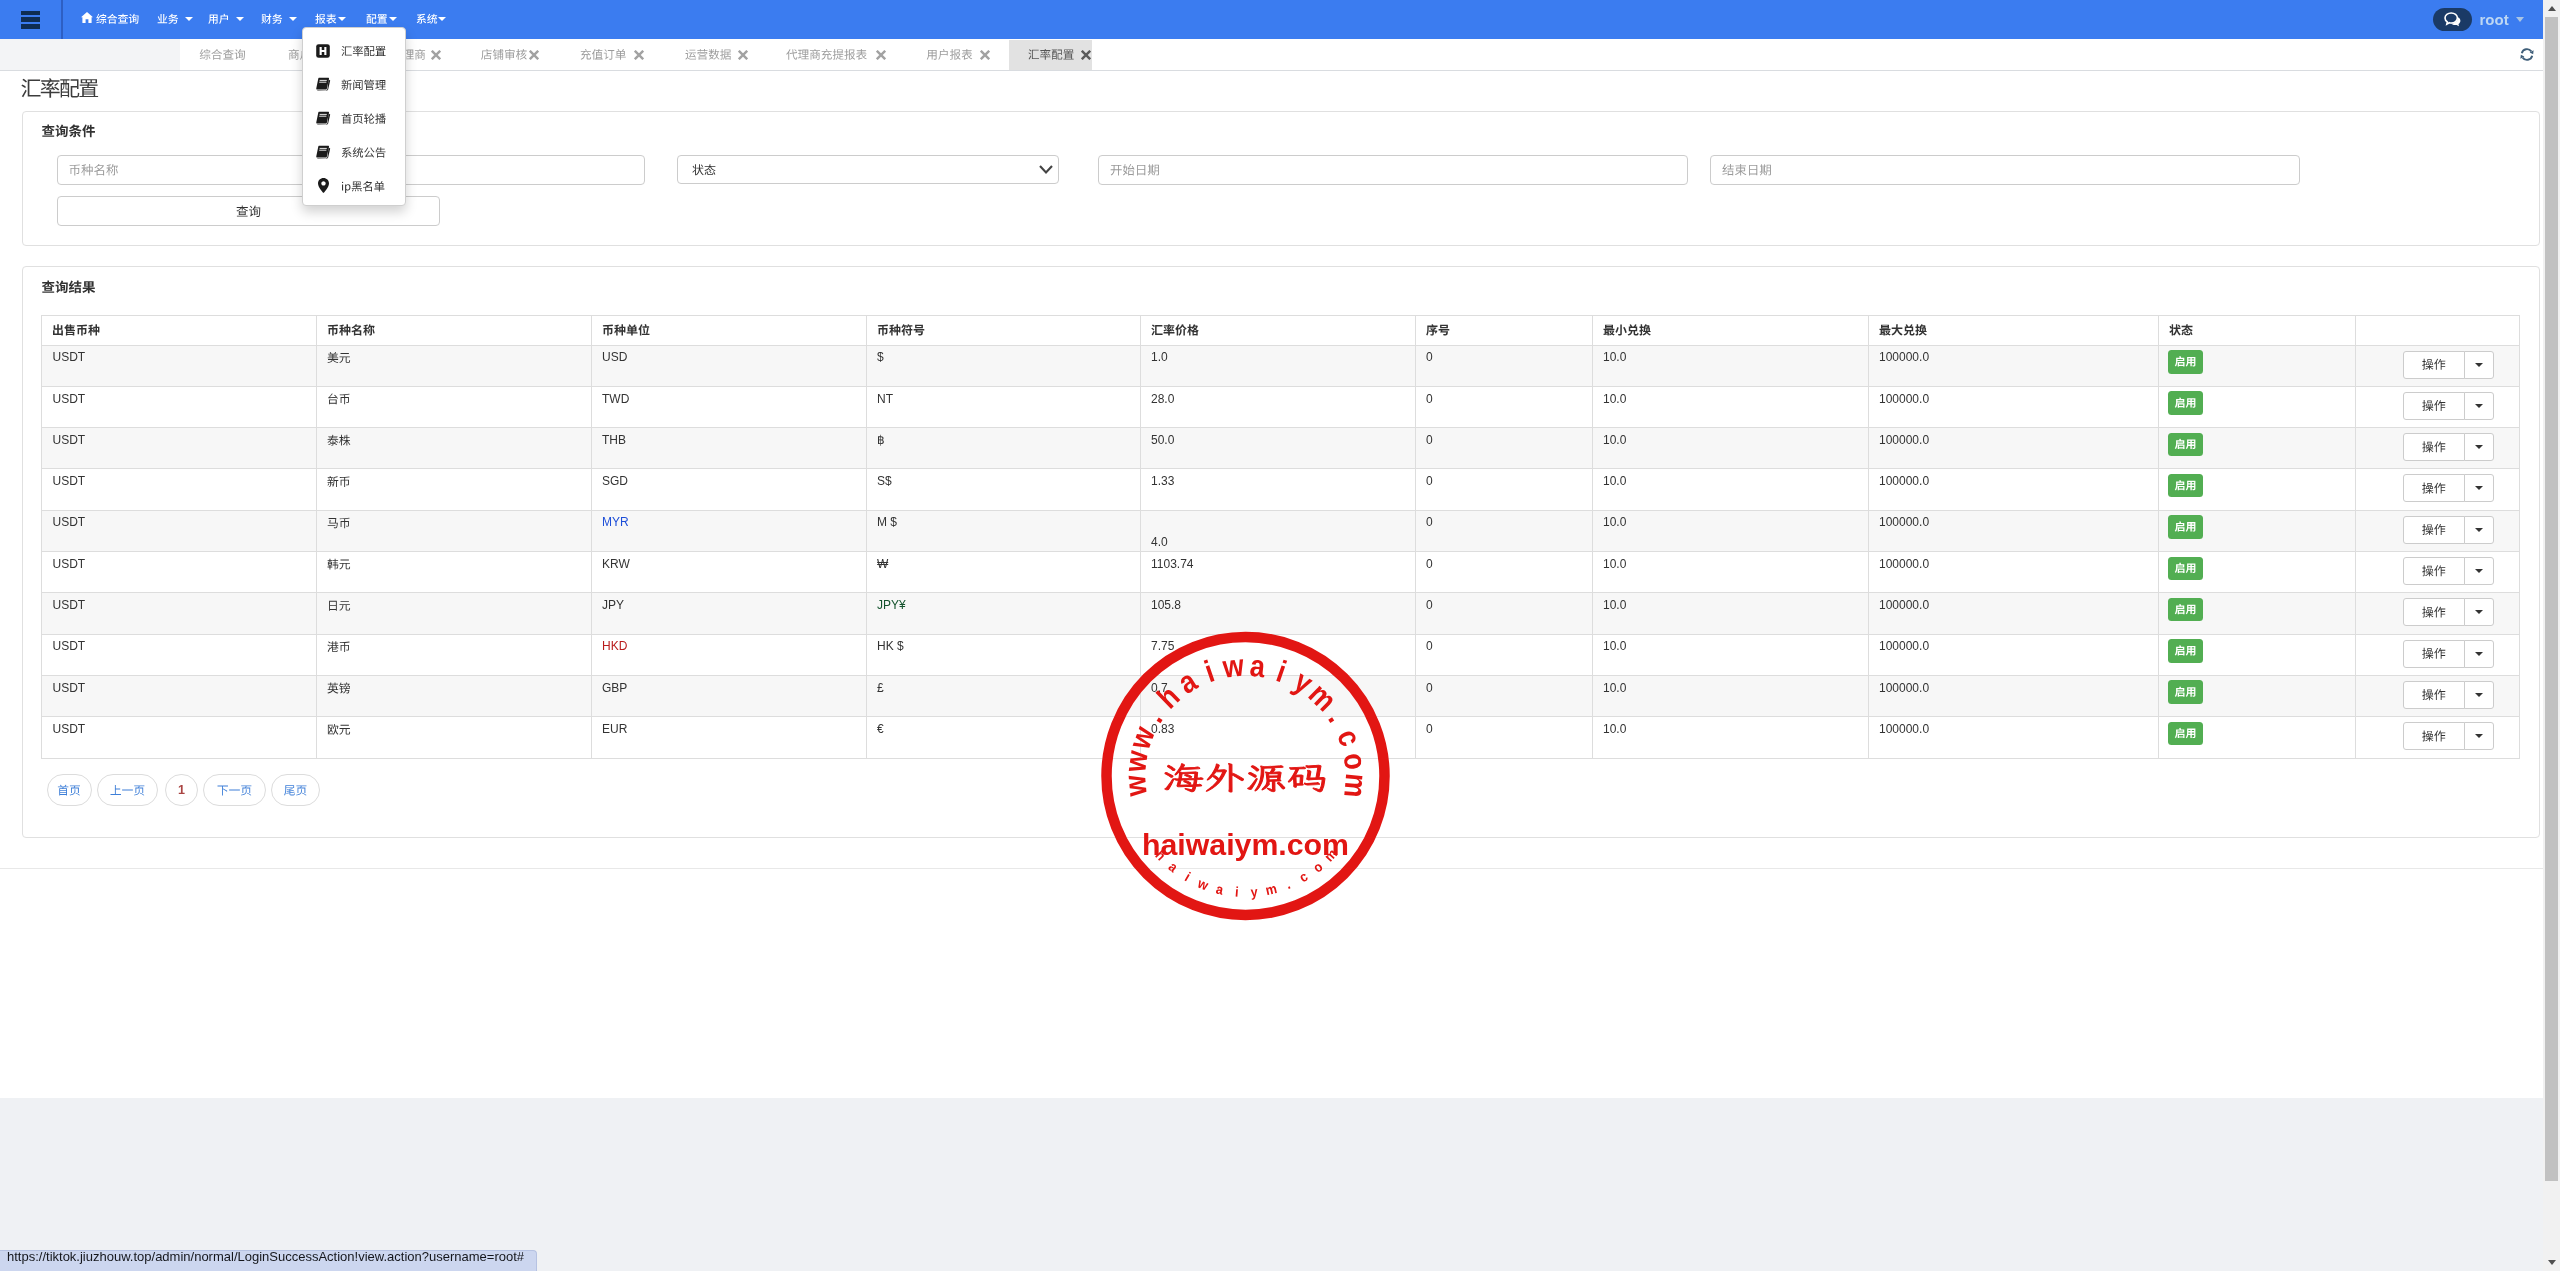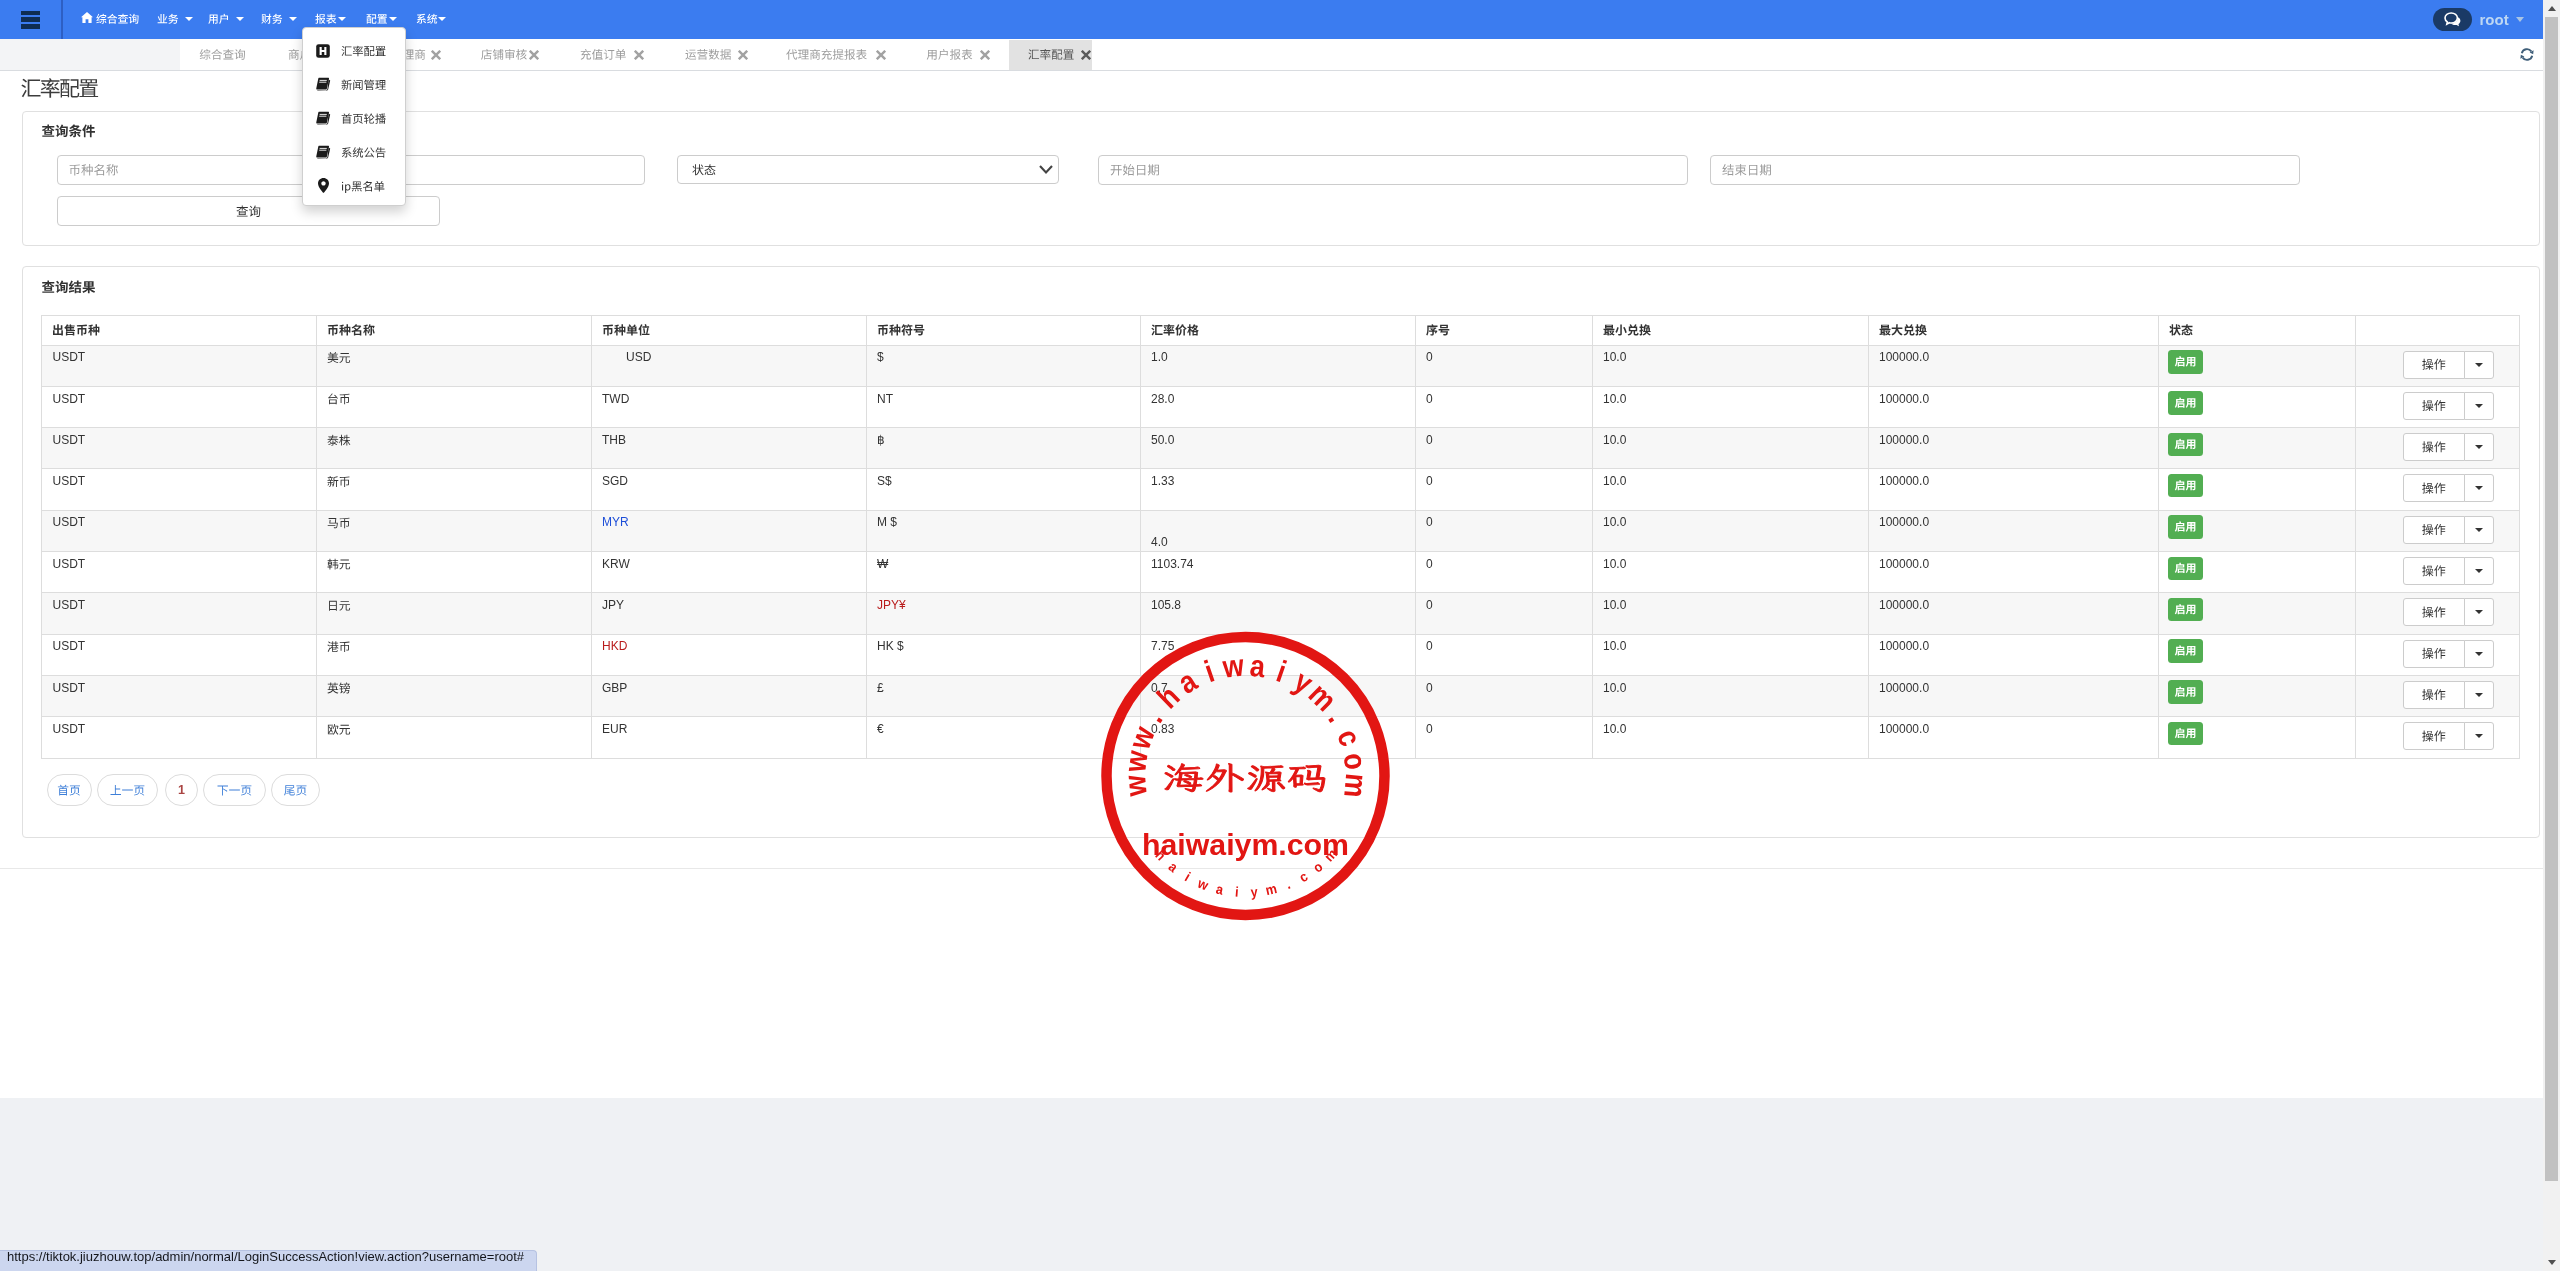--- a/index.html
+++ b/index.html
@@ -90,21 +90,21 @@
 <div style="position:absolute;left:41px;top:427.1px;width:2479px;height:1px;background:#dddddd;"></div>
 <div style="position:absolute;left:41px;top:468.4px;width:2479px;height:1px;background:#dddddd;"></div>
 <div style="position:absolute;left:41px;top:509.7px;width:2479px;height:1px;background:#dddddd;"></div>
 <div style="position:absolute;left:41px;top:551.0px;width:2479px;height:1px;background:#dddddd;"></div>
 <div style="position:absolute;left:41px;top:592.3px;width:2479px;height:1px;background:#dddddd;"></div>
 <div style="position:absolute;left:41px;top:633.5999999999999px;width:2479px;height:1px;background:#dddddd;"></div>
 <div style="position:absolute;left:41px;top:674.9px;width:2479px;height:1px;background:#dddddd;"></div>
 <div style="position:absolute;left:41px;top:716.2px;width:2479px;height:1px;background:#dddddd;"></div>
 <div style="position:absolute;left:41px;top:757.5px;width:2479px;height:1px;background:#dddddd;"></div>
 <span class="lt" style="left:52.5px;top:351.2px;font-size:12px;font-weight:normal;color:#333333;">USDT</span>
-<span class="lt" style="left:602px;top:351.2px;font-size:12px;font-weight:normal;color:#333333;margin-left:24px;">USD</span>
+<span class="lt" style="left:602px;top:351.2px;font-size:12px;font-weight:normal;color:#333333;">USD</span>
 <span class="lt" style="left:877px;top:351.2px;font-size:12px;font-weight:normal;color:#333333;">$</span>
 <span class="lt" style="left:1151px;top:351.2px;font-size:12px;font-weight:normal;color:#333333;">1.0</span>
 <span class="lt" style="left:1426px;top:351.2px;font-size:12px;font-weight:normal;color:#333333;">0</span>
 <span class="lt" style="left:1603px;top:351.2px;font-size:12px;font-weight:normal;color:#333333;">10.0</span>
 <span class="lt" style="left:1879px;top:351.2px;font-size:12px;font-weight:normal;color:#333333;">100000.0</span>
 <div style="position:absolute;left:2168px;top:350.0px;width:35px;height:23.5px;background:#52ae52;border-radius:3.5px;"></div>
 <div style="position:absolute;left:2403px;top:350.5px;width:61.5px;height:28px;background:#fff;border:1px solid #cccccc;border-radius:3px 0 0 3px;"></div>
 <div style="position:absolute;left:2464px;top:350.5px;width:30px;height:28px;background:#fff;border:1px solid #cccccc;border-radius:0 3px 3px 0;"></div>
 <div style="position:absolute;left:2474.5px;top:362.5px;width:0;height:0;border-left:4.5px solid transparent;border-right:4.5px solid transparent;border-top:4.5px solid #333;"></div>
 <span class="lt" style="left:52.5px;top:392.5px;font-size:12px;font-weight:normal;color:#333333;">USDT</span>
@@ -156,21 +156,21 @@
 <span class="lt" style="left:1151px;top:557.7px;font-size:12px;font-weight:normal;color:#333333;">1103.74</span>
 <span class="lt" style="left:1426px;top:557.7px;font-size:12px;font-weight:normal;color:#333333;">0</span>
 <span class="lt" style="left:1603px;top:557.7px;font-size:12px;font-weight:normal;color:#333333;">10.0</span>
 <span class="lt" style="left:1879px;top:557.7px;font-size:12px;font-weight:normal;color:#333333;">100000.0</span>
 <div style="position:absolute;left:2168px;top:556.5px;width:35px;height:23.5px;background:#52ae52;border-radius:3.5px;"></div>
 <div style="position:absolute;left:2403px;top:557.0px;width:61.5px;height:28px;background:#fff;border:1px solid #cccccc;border-radius:3px 0 0 3px;"></div>
 <div style="position:absolute;left:2464px;top:557.0px;width:30px;height:28px;background:#fff;border:1px solid #cccccc;border-radius:0 3px 3px 0;"></div>
 <div style="position:absolute;left:2474.5px;top:569.0px;width:0;height:0;border-left:4.5px solid transparent;border-right:4.5px solid transparent;border-top:4.5px solid #333;"></div>
 <span class="lt" style="left:52.5px;top:599.0px;font-size:12px;font-weight:normal;color:#333333;">USDT</span>
 <span class="lt" style="left:602px;top:599.0px;font-size:12px;font-weight:normal;color:#333333;">JPY</span>
-<span class="lt" style="left:877px;top:599.0px;font-size:12px;font-weight:normal;color:#b91c1c;">JPY¥</span>
+<span class="lt" style="left:877px;top:599.0px;font-size:12px;font-weight:normal;color:#14532d;">JPY¥</span>
 <span class="lt" style="left:1151px;top:599.0px;font-size:12px;font-weight:normal;color:#333333;">105.8</span>
 <span class="lt" style="left:1426px;top:599.0px;font-size:12px;font-weight:normal;color:#333333;">0</span>
 <span class="lt" style="left:1603px;top:599.0px;font-size:12px;font-weight:normal;color:#333333;">10.0</span>
 <span class="lt" style="left:1879px;top:599.0px;font-size:12px;font-weight:normal;color:#333333;">100000.0</span>
 <div style="position:absolute;left:2168px;top:597.8px;width:35px;height:23.5px;background:#52ae52;border-radius:3.5px;"></div>
 <div style="position:absolute;left:2403px;top:598.3px;width:61.5px;height:28px;background:#fff;border:1px solid #cccccc;border-radius:3px 0 0 3px;"></div>
 <div style="position:absolute;left:2464px;top:598.3px;width:30px;height:28px;background:#fff;border:1px solid #cccccc;border-radius:0 3px 3px 0;"></div>
 <div style="position:absolute;left:2474.5px;top:610.3px;width:0;height:0;border-left:4.5px solid transparent;border-right:4.5px solid transparent;border-top:4.5px solid #333;"></div>
 <span class="lt" style="left:52.5px;top:640.3px;font-size:12px;font-weight:normal;color:#333333;">USDT</span>
 <span class="lt" style="left:602px;top:640.3px;font-size:12px;font-weight:normal;color:#b91c1c;">HKD</span>

